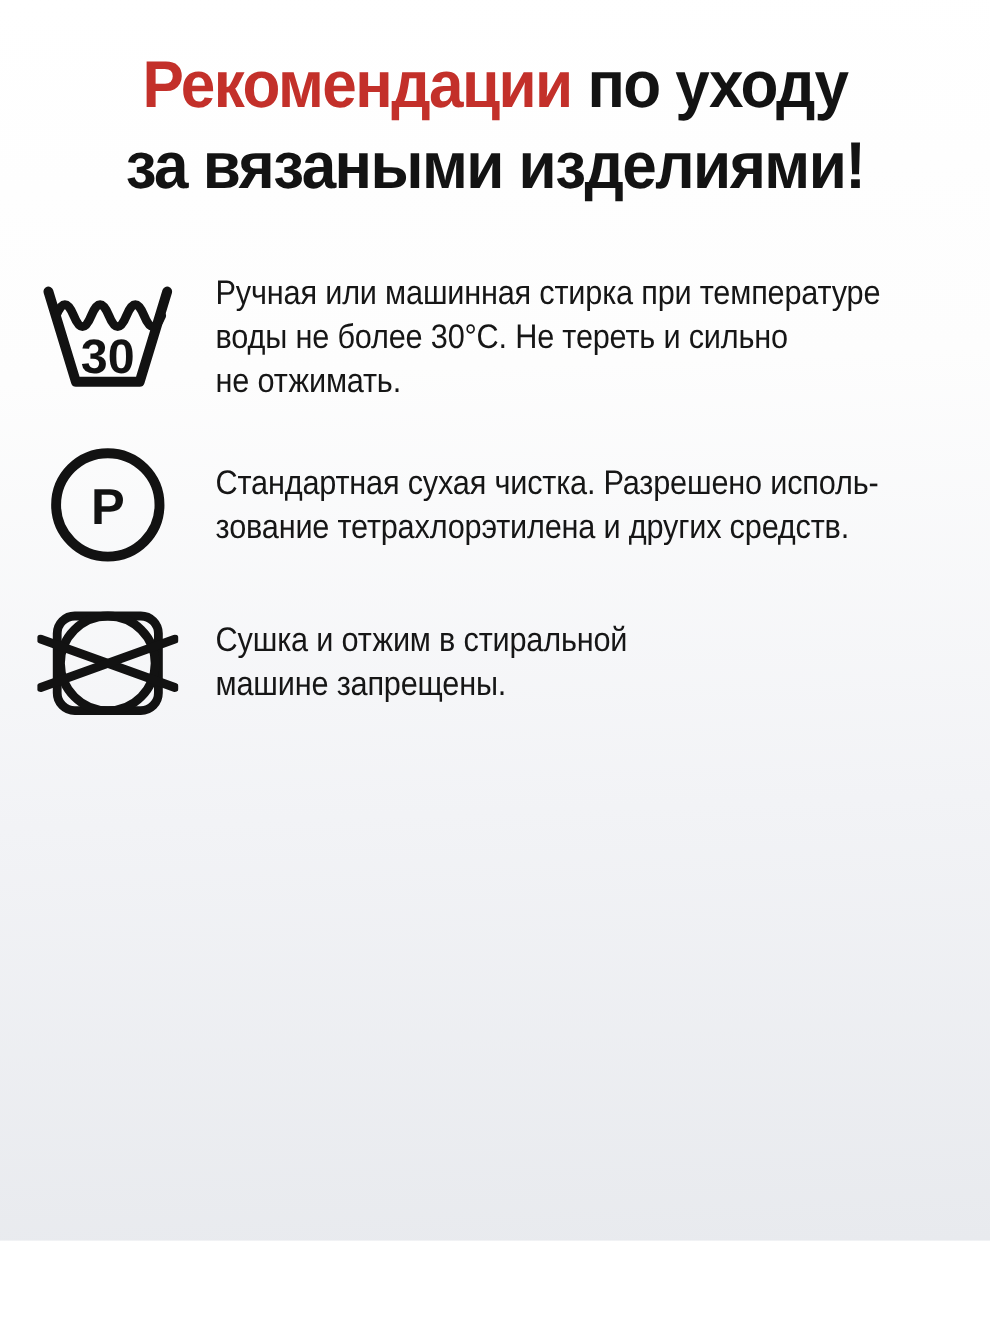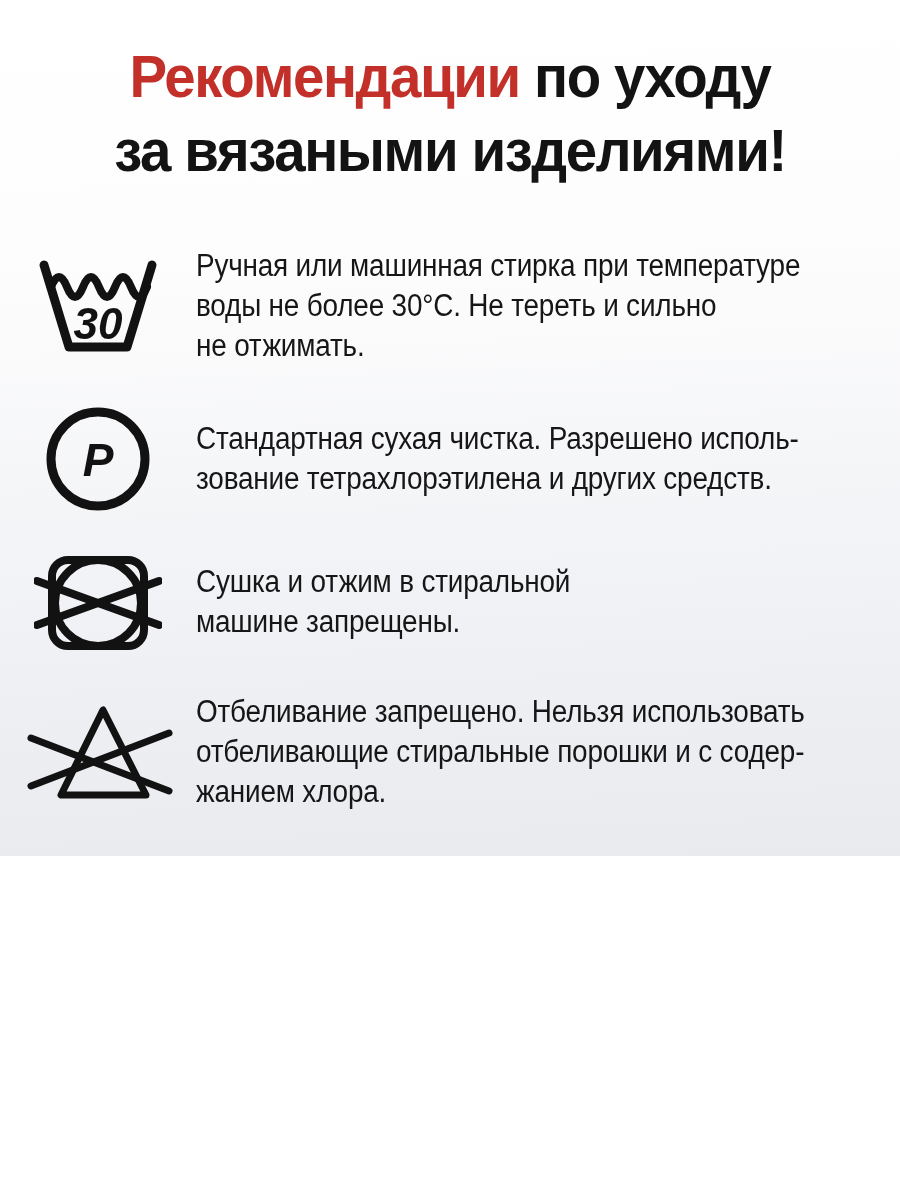--- a/index.html
+++ b/index.html
@@ -1,20 +1,20 @@
 <!DOCTYPE html>
 <html lang="ru"><head>
 <meta charset="utf-8">
 <style>
   html,body { margin:0; padding:0; }
   body { font-family: "Liberation Sans", sans-serif; }
   .page {
     position: relative;
     width: 900px;
-    height: 856px;
+    height: 1128px;
     overflow: hidden;
     background: linear-gradient(178deg, #ffffff 0%, #fdfdfd 30%, #f2f3f6 65%, #e8eaee 100%);
     color: #161616;
   }
   .title {
     margin-top: 40px;
     text-align: center;
     font-weight: bold;
     font-size: 60px;
     line-height: 74px;
@@ -32,21 +32,20 @@
     margin-bottom: 40px;
   }
   .icon-cell {
     flex: 0 0 196px;
     width: 196px;
     display: flex;
     justify-content: center;
     align-items: flex-end;
     box-sizing: border-box;
     color: #121212;
-    font-style: italic;
   }
   .icon-cell svg { display: block; }
   .txt {
     font-size: 31px;
     line-height: 40px;
     letter-spacing: -0.2px;
     transform: scaleX(0.9);
     transform-origin: 0 50%;
     white-space: nowrap;
   }
@@ -105,30 +104,16 @@
           <path d="M3 29 L125 73" stroke-width="8" stroke-linecap="round"></path>
           <path d="M3 73 L125 29" stroke-width="8" stroke-linecap="round"></path>
         </svg>
       </div>
       <div class="txt">
         <div>Сушка и отжим в стиральной</div>
         <div>машине запрещены.</div>
       </div>
     </div>
 
-    <div class="item">
-      <div class="icon-cell">
-        <svg width="155" height="100" viewBox="0 0 155 100" fill="none" stroke="currentColor">
-          <path d="M82 8 L40 93 L125 93 Z" stroke-width="7" stroke-linejoin="round"></path>
-          <path d="M10 36 L148 89" stroke-width="7" stroke-linecap="round"></path>
-          <path d="M10 84 L148 31" stroke-width="7" stroke-linecap="round"></path>
-        </svg>
-      </div>
-      <div class="txt">
-        <div>Отбеливание запрещено. Нельзя использовать</div>
-        <div>отбеливающие стиральные порошки и с содер-</div>
-        <div>жанием хлора.</div>
-      </div>
-    </div>
 
 
   </div>
 </div>
 
 </body></html>

